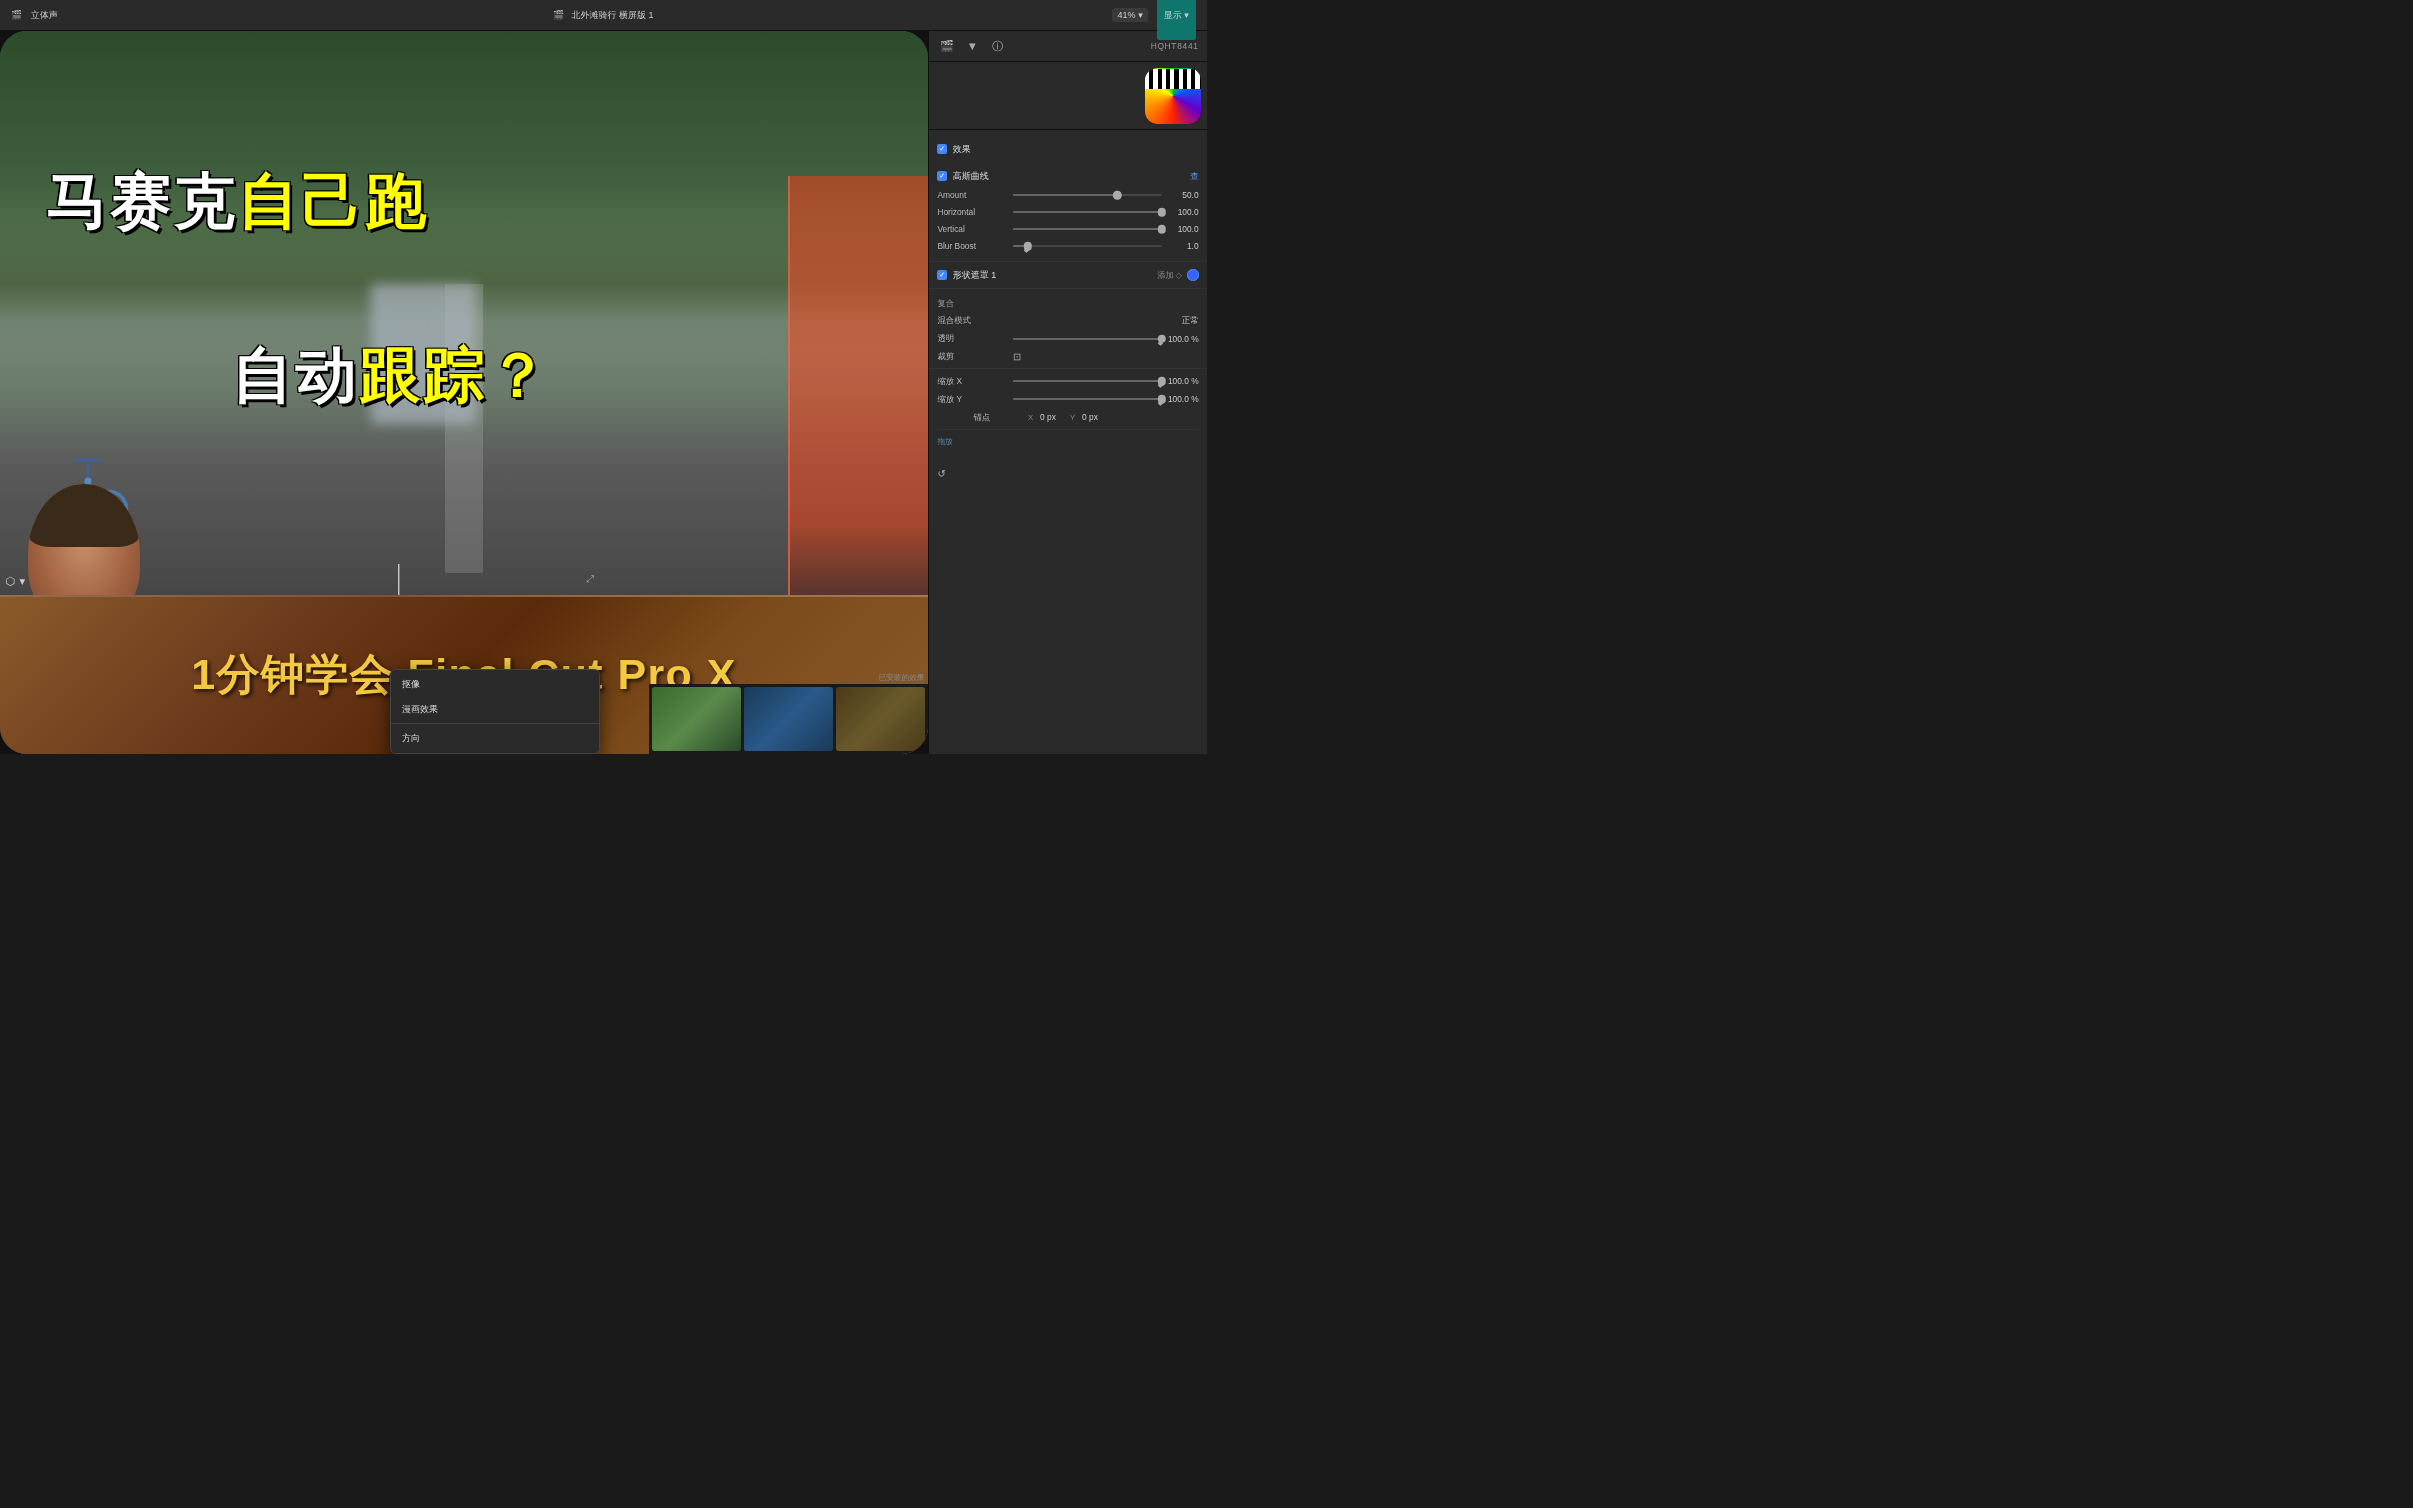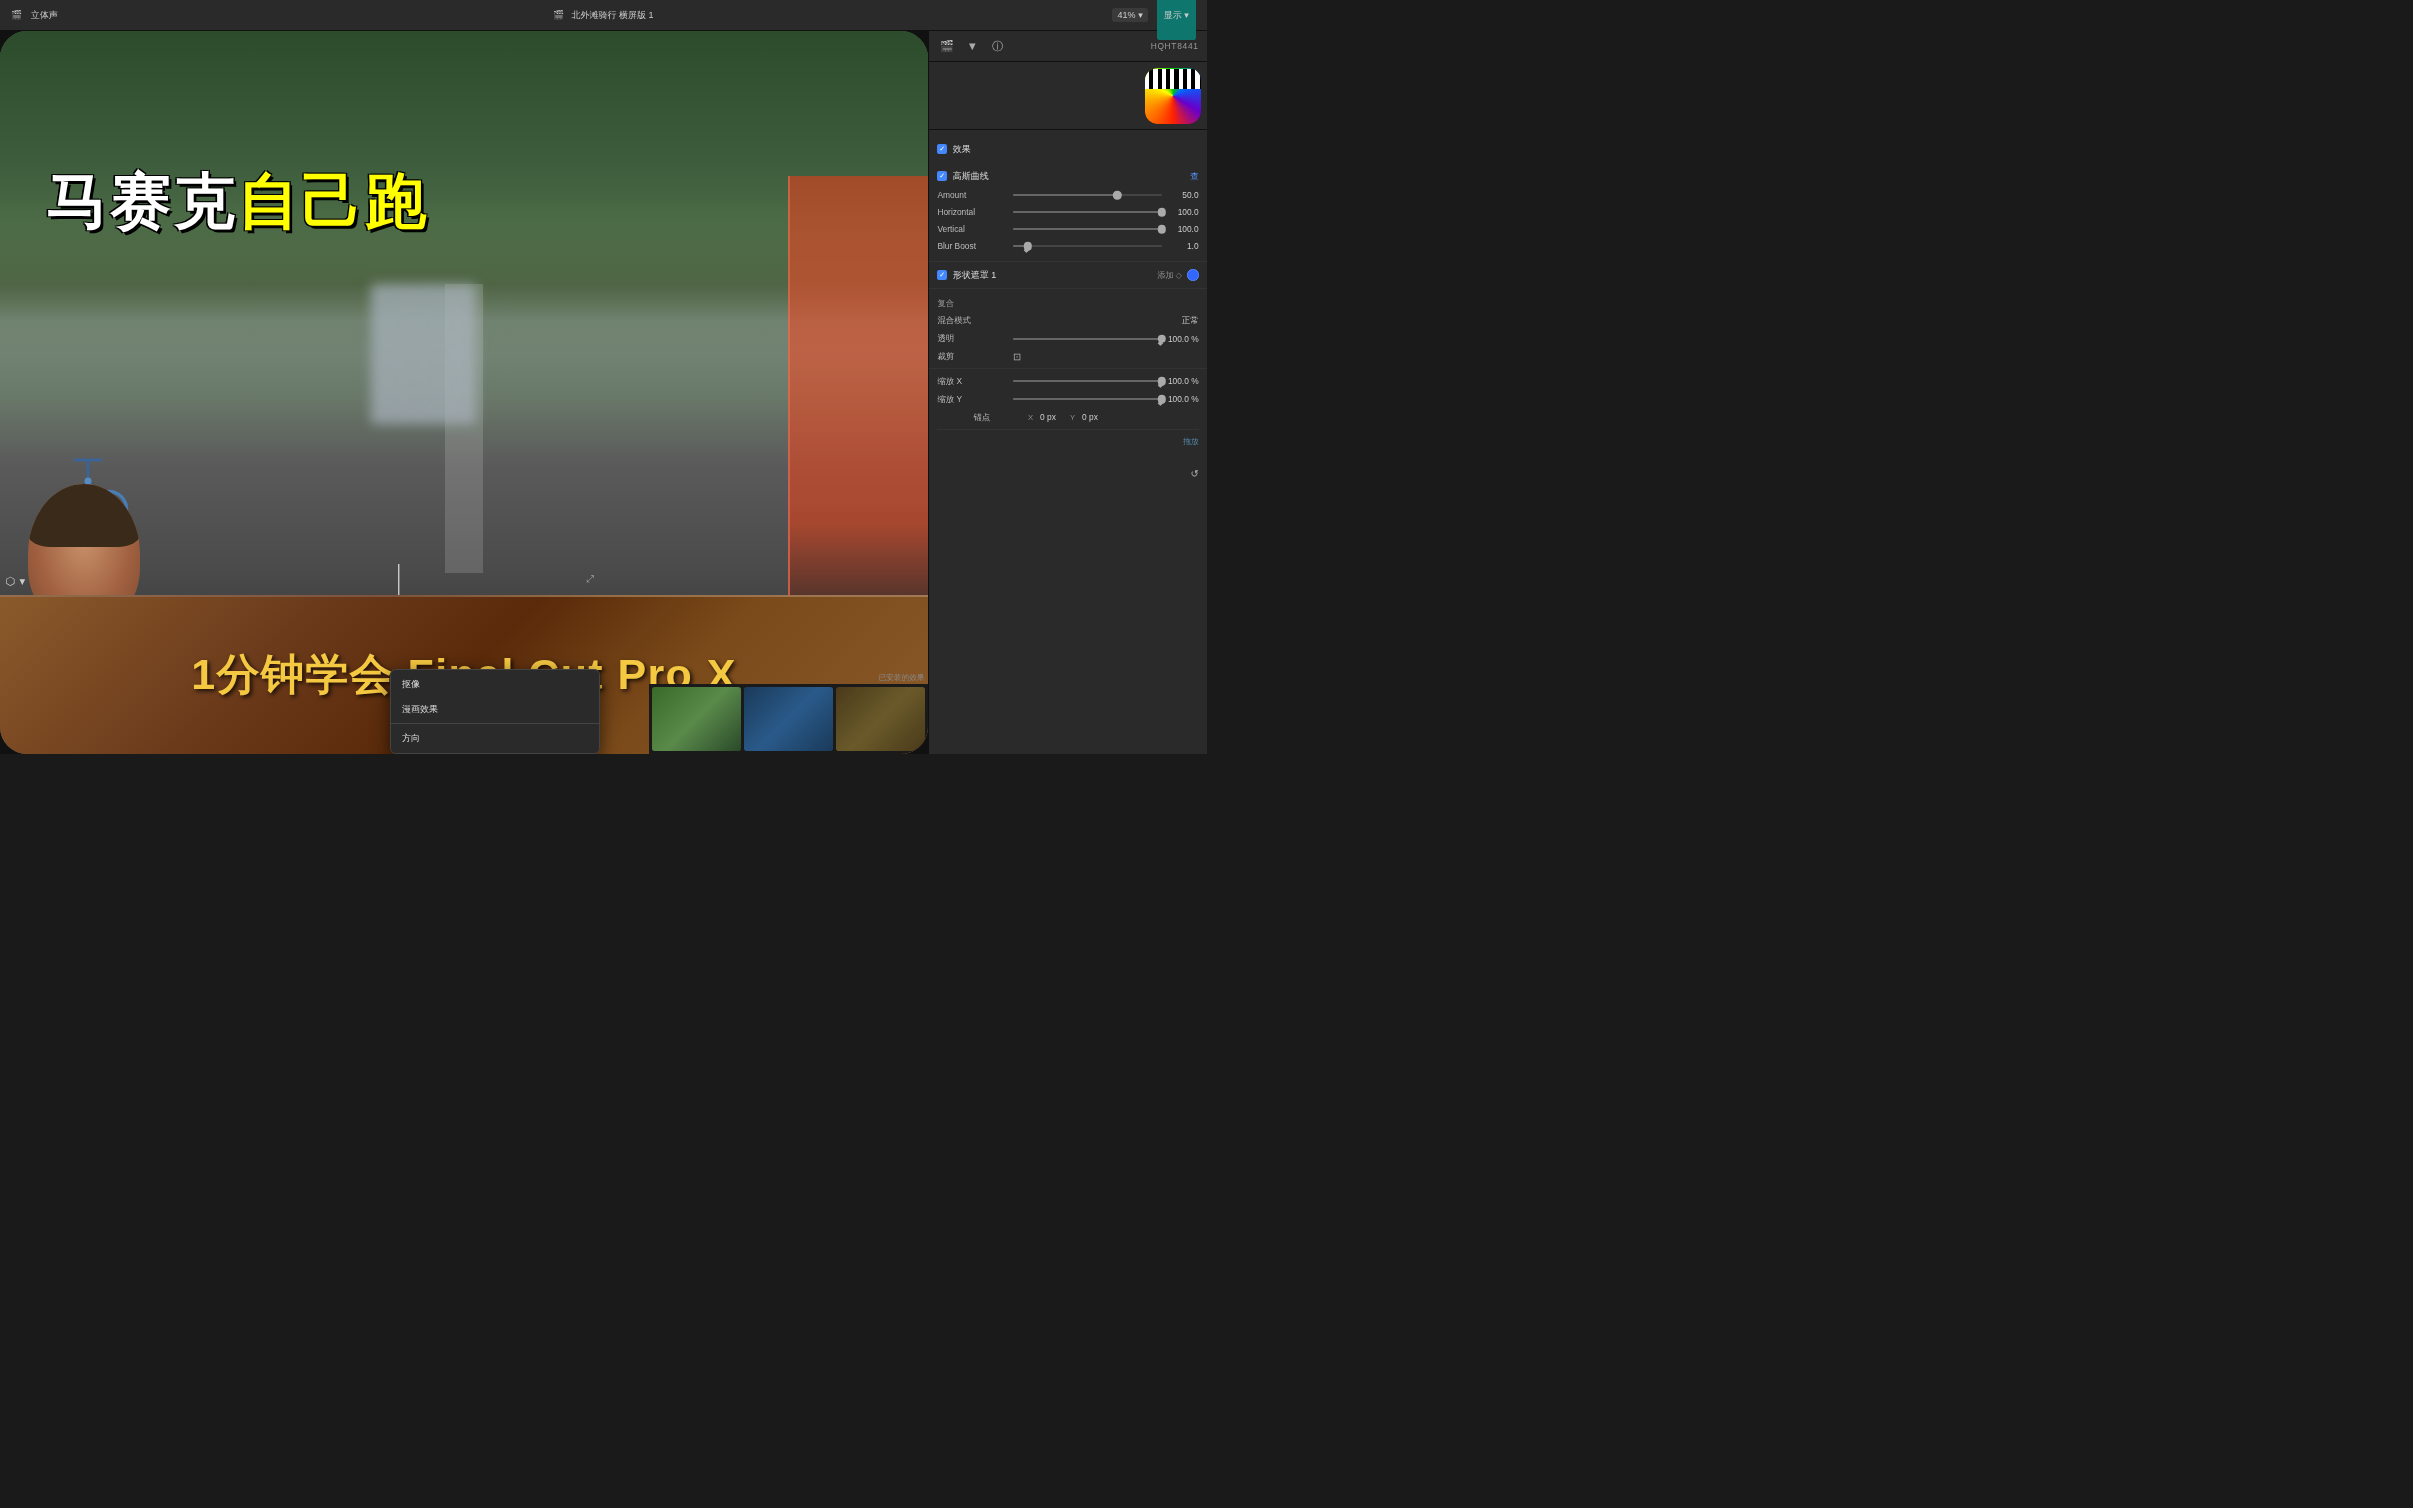--- a/index.html
+++ b/index.html
@@ -708,20 +708,23 @@
       <div class="mosaic-blur"></div>
 
       <div class="barrier-right"></div>
 
       <div class="person-face"></div>
 
       <div class="text-overlay-1">
         <span>马赛克</span><span class="highlight">自己跑</span>
       </div>
 
+      <div class="text-overlay-2">
+        <span>自动</span><span class="highlight">跟踪？</span>
+      </div>
 
       <div class="tool-bar">
         <span class="tool-icon">⬡</span>
         <span class="tool-icon">▾</span>
       </div>
 
 
       <div class="scrubber-line"></div>
 
       <div class="expand-icon">⤢</div>
@@ -896,21 +899,21 @@
 
         <div class="anchor-row">
           <span class="anchor-label">锚点</span>
           <span class="xy-label">X</span>
           <span class="xy-value">0 px</span>
           <span class="xy-label">Y</span>
           <span class="xy-value">0 px</span>
         </div>
 
         <div style="height:0.7px;background:#333;margin:2.8px 0;"></div>
-        <div style="display:flex;align-items:flex-end;gap:21px;padding:4.2px 0;flex-direction:column;">
+        <div style="display:flex;align-items:flex-start;gap:21px;padding:4.2px 0;flex-direction:column;">
           <span style="color:#5588aa;font-size:7.7px;flex:1;">拖放</span>
           <span style="color:#aaa;font-size:9.8px;">↺</span>
         </div>
 
       </div>
 
     </div>
   </div>
 
 </div>

